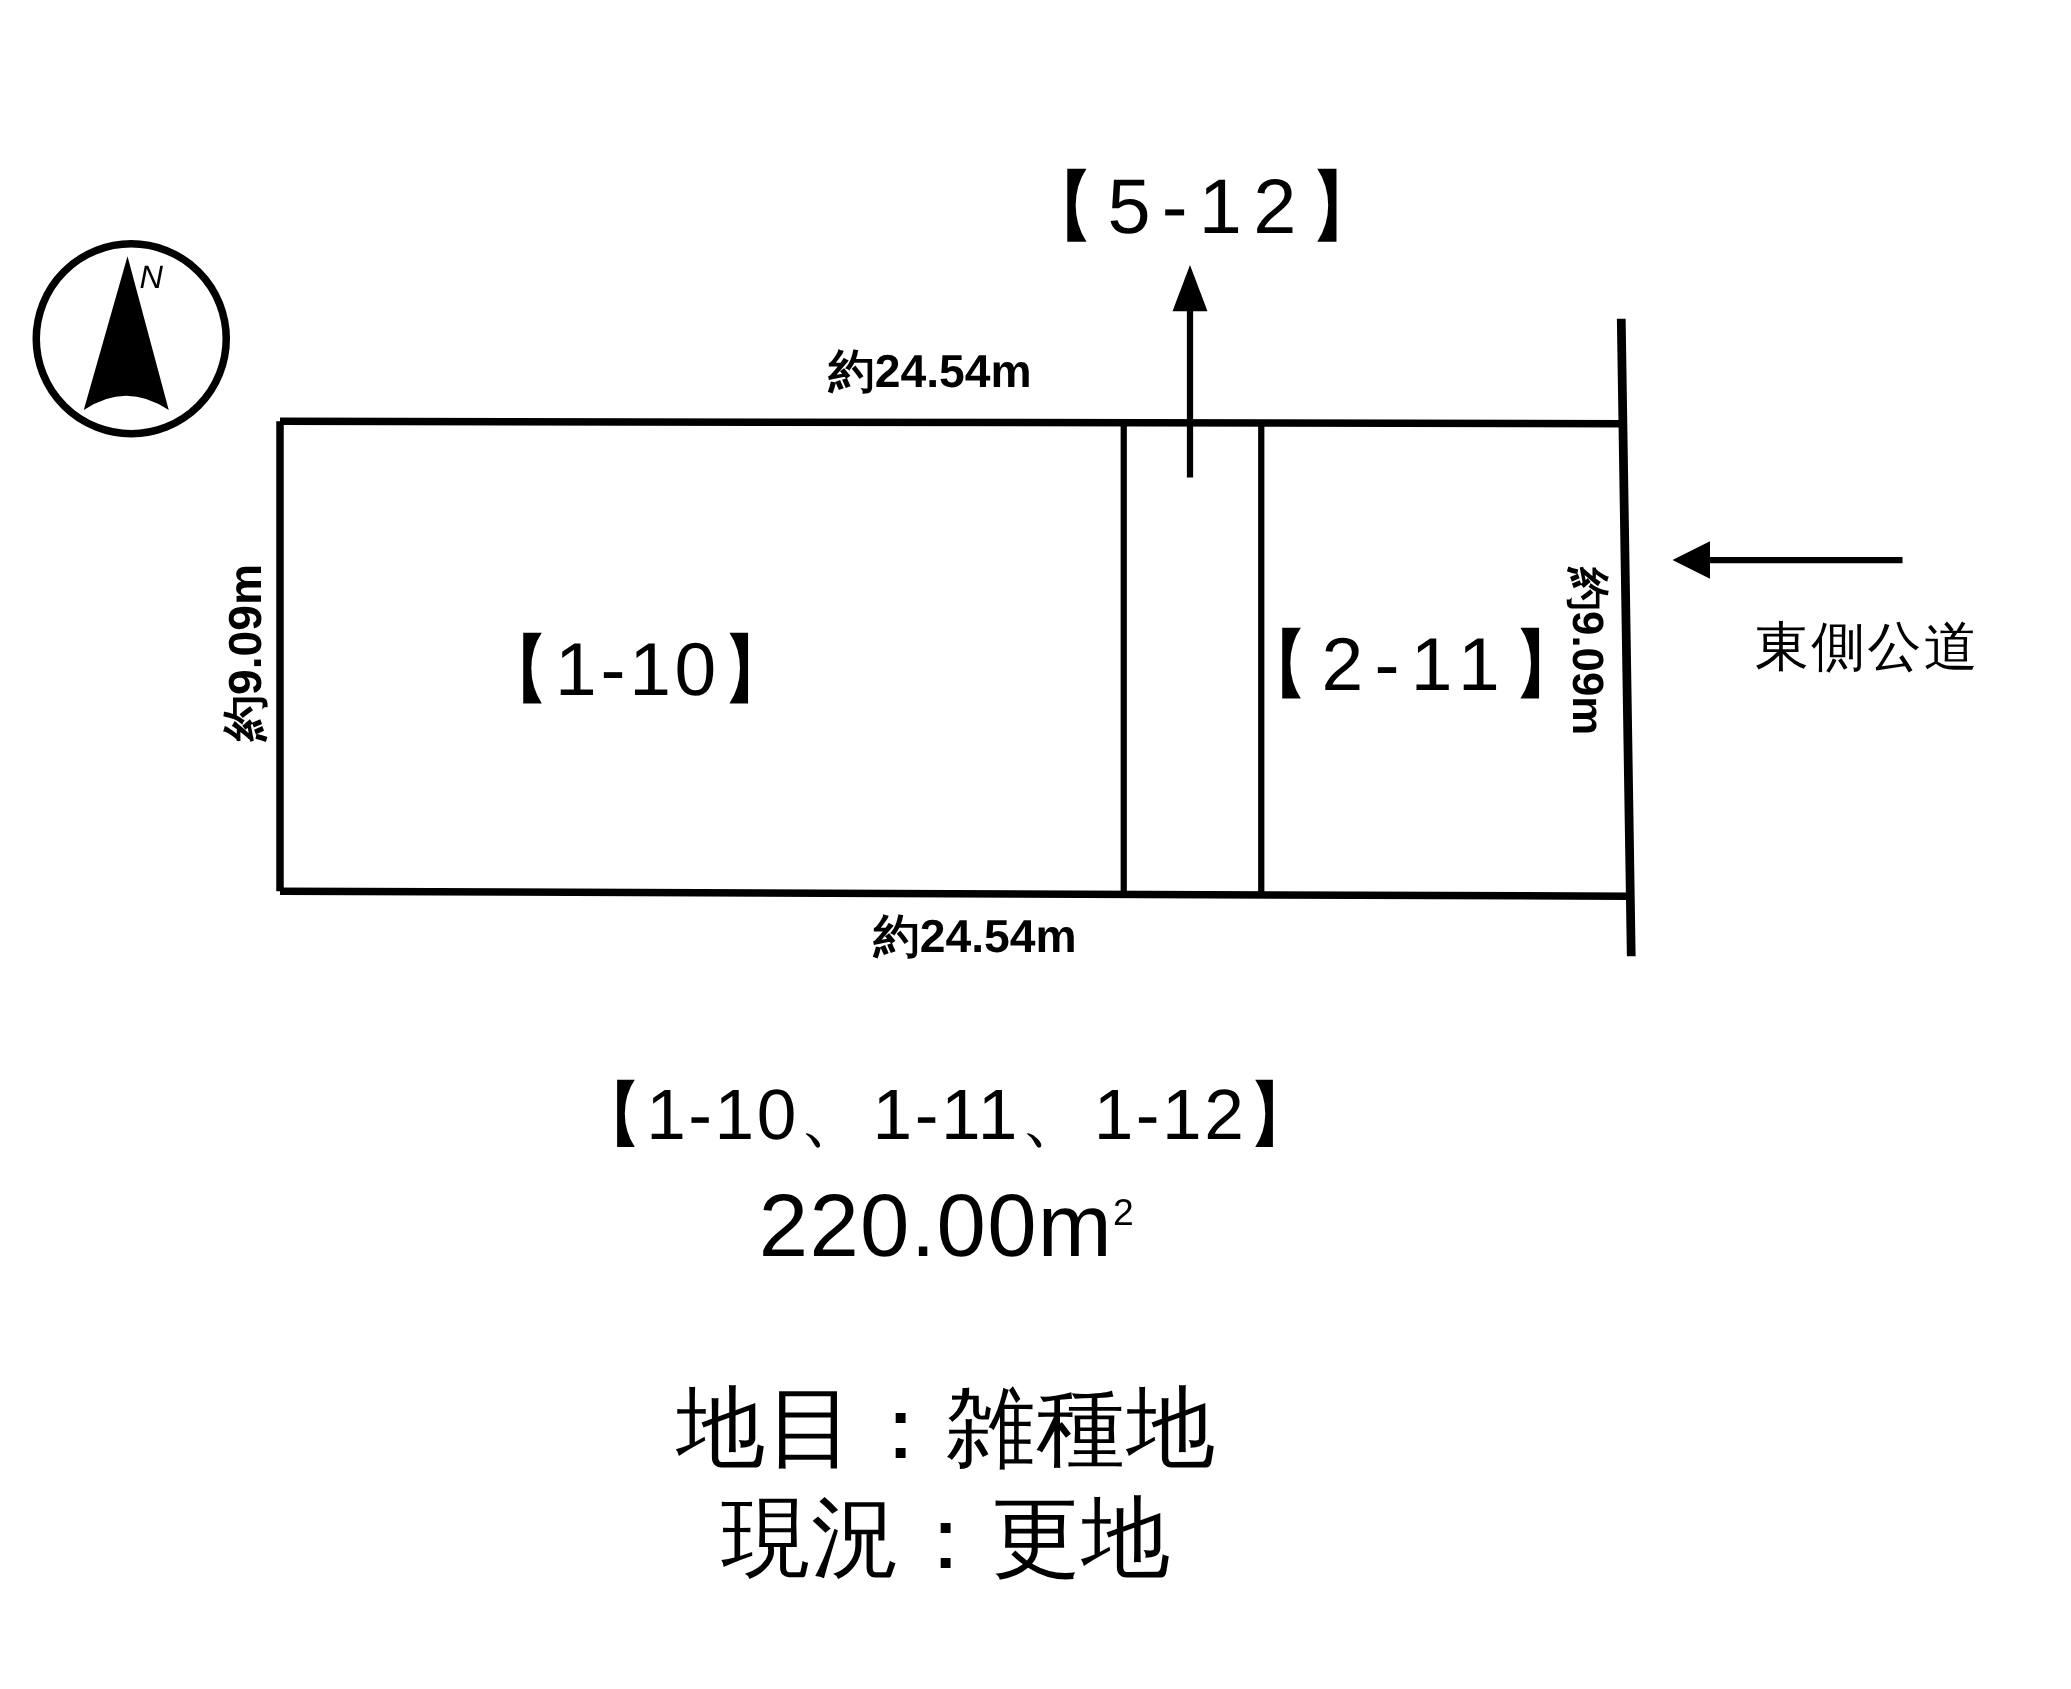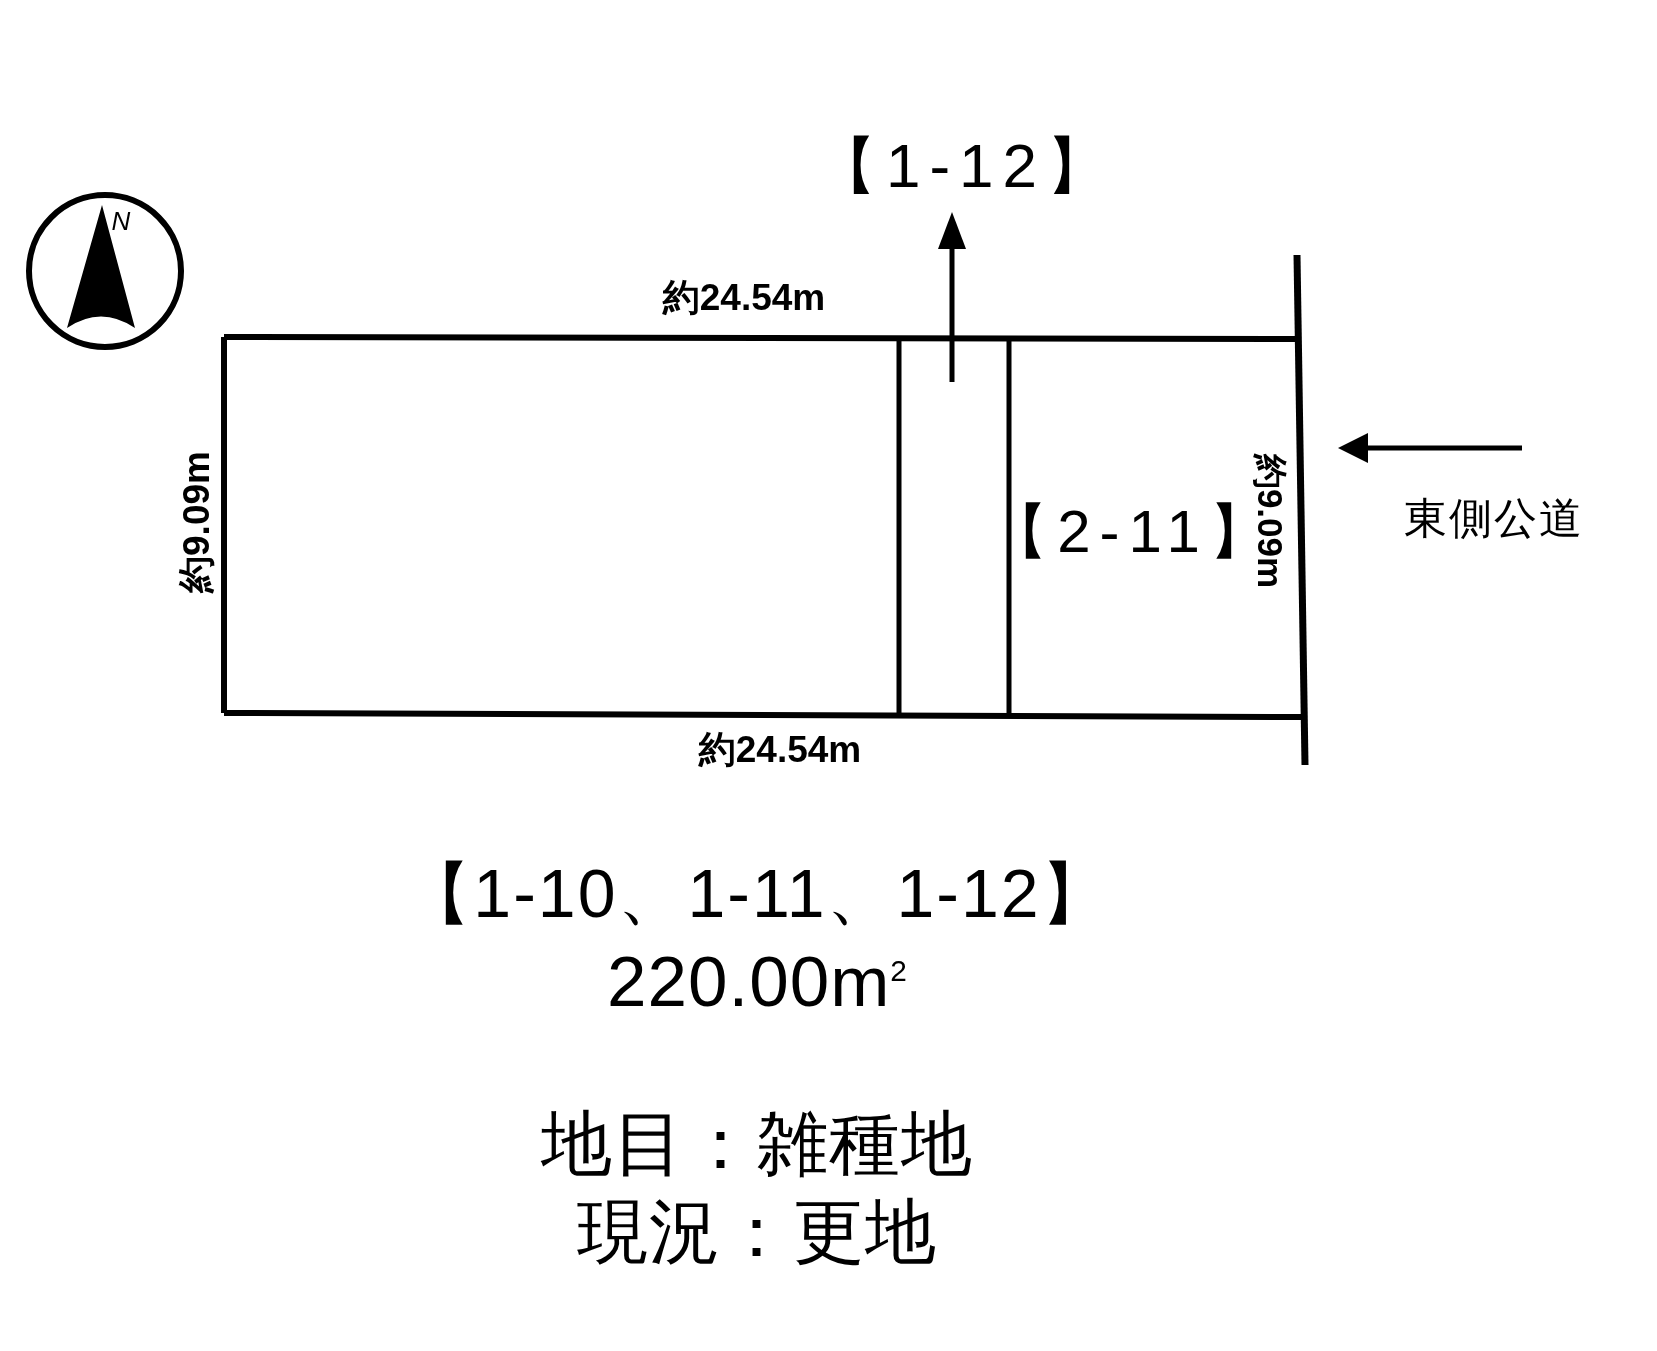--- a/index.html
+++ b/index.html
@@ -53,21 +53,21 @@
   }
   .north-label {
     font-size: 26px;
     font-style: italic;
   }
   .summary-line {
     font-size: 71px;
     letter-spacing: 1px;
   }
   .summary-line.first {
-    font-size: 68px;
+    font-size: 57px;
     letter-spacing: 2px;
   }
   .summary-line sup {
     font-size: 0.42em;
     vertical-align: super;
     letter-spacing: 0;
   }
 </style>
 </head>
 <body>
@@ -91,22 +91,23 @@
 
     <path d="M 952 246 L 952 382" stroke="#000" stroke-width="5" fill="none"></path>
     <polygon points="952,212 966,249 938,249" fill="#000"></polygon>
 
     <path d="M 1362 448 L 1522 448" stroke="#000" stroke-width="5" fill="none"></path>
     <polygon points="1338,448 1368,433 1368,463" fill="#000"></polygon>
   </svg>
 
   <div class="lbl centered north-label" style="left:121px; top:221px;">N</div>
 
+  <div class="lbl centered parcel-label" style="left:510px; top:536px;">【1-10】</div>
   <div class="lbl centered parcel-label wide" style="left:1133px; top:532px;">【2-11】</div>
-  <div class="lbl centered parcel-label wide" style="left:966px; top:166px; font-size:62px;">【1-12】</div>
+  <div class="lbl centered parcel-label wide" style="left:966px; top:166px; font-size:62px;">【5-12】</div>
 
   <div class="lbl centered dim-label" style="left:744px; top:297px;">約24.54m</div>
   <div class="lbl centered dim-label" style="left:780px; top:749px;">約24.54m</div>
   <div class="lbl rot-ccw dim-label" style="left:196px; top:522px;">約9.09m</div>
   <div class="lbl rot-cw dim-label" style="left:1270px; top:521px; font-size:35px;">約9.09m</div>
 
   <div class="lbl road-text" style="left:1404px; top:497px;">東側公道</div>
 
   <div class="lbl centered summary-line first" style="left:757px; top:893px;">【1-10、1-11、1-12】</div>
   <div class="lbl centered summary-line" style="left:757px; top:981px;"><span>220.00m</span><sup>2</sup></div>

